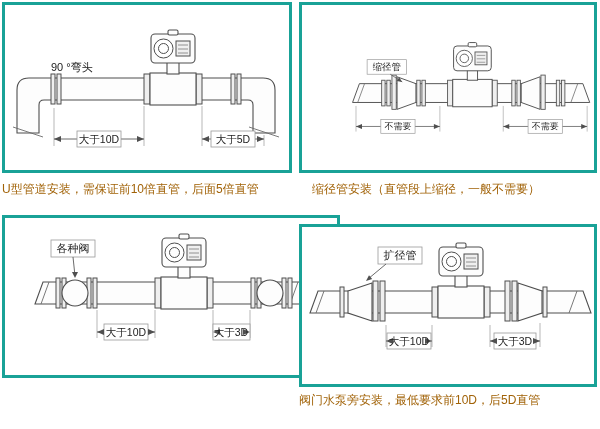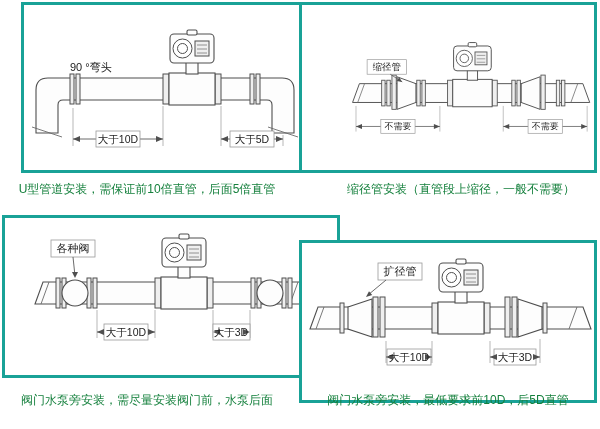--- a/index.html
+++ b/index.html
@@ -3,21 +3,21 @@
 <meta charset="utf-8">
 <style>
   *{margin:0;padding:0;box-sizing:border-box}
   html,body{width:600px;height:429px}
   body{position:relative;background:#fff;font-family:"Liberation Sans",sans-serif;overflow:hidden}
   .panel{position:absolute;border:3px solid #19a297;background:#fff}
   #p1{left:2px;top:2px;width:290px;height:171px}
   #p2{left:299px;top:2px;width:298px;height:171px}
   #p3{left:2px;top:215px;width:338px;height:163px}
   #p4{left:299px;top:224px;width:298px;height:163px}
-  .caption{position:absolute;text-align:center;font-size:12px;color:#15803d;line-height:17px}
+  .caption{position:absolute;text-align:left;font-size:12px;color:#a16207;line-height:17px}
   #c1{left:2px;top:181px;width:290px}
   #c2{left:312px;top:181px;width:298px}
   #c3{left:2px;top:392px;width:290px}
   #c4{left:299px;top:392px;width:298px}
   svg.diagram{display:block;width:100%;height:100%}
   .pp{fill:#fdfdfd;stroke:#4f4f4f;stroke-width:1.1}
   .fl{fill:#efefef;stroke:#4f4f4f;stroke-width:1}
   .dial{fill:#fff;stroke:#4f4f4f;stroke-width:1}
   .cut{stroke:#6a6a6a;stroke-width:0.9;fill:none}
   .ext{stroke:#9a9a9a;stroke-width:0.7}
@@ -45,21 +45,21 @@
       <circle class="dial" cx="-9.5" cy="-29.5" r="9.5"></circle>
       <circle class="dial" cx="-9.5" cy="-29.5" r="5"></circle>
       <rect class="fl" x="3" y="-37" width="14" height="15"></rect>
       <line class="tline" x1="5" y1="-33" x2="15" y2="-33"></line>
       <line class="tline" x1="5" y1="-29" x2="15" y2="-29"></line>
       <line class="tline" x1="5" y1="-25" x2="15" y2="-25"></line>
     </g>
   </defs>
 </svg>
 
-<div class="panel" id="p1" style="border-color: rgb(25, 162, 151); margin-left: 19px;">
+<div class="panel" id="p1" style="border-color: rgb(25, 162, 151);">
   <svg class="diagram" viewBox="0 0 284 165">
     <g>
       <path class="pp" d="M12,128 V85 Q12,73 24,73 H258 Q270,73 270,85 V128 H248 V100 Q248,95 243,95 H39 Q34,95 34,100 V128 Z"></path>
       <line class="cut" x1="8" y1="122" x2="38" y2="132"></line>
       <line class="cut" x1="244" y1="122" x2="274" y2="132"></line>
     </g>
     <g>
       <rect class="fl" x="46" y="69" width="4" height="30"></rect>
         <rect class="fl" x="52" y="69" width="4" height="30"></rect>
       <rect class="fl" x="226" y="69" width="4" height="30"></rect>
@@ -179,21 +179,21 @@
         <line class="ext" x1="221" y1="92" x2="221" y2="120"></line>
       <line class="dim" x1="184" y1="114" x2="221" y2="114"></line>
       <rect class="lblbox" x="184" y="106" width="37" height="16"></rect>
       <polygon class="arr" points="184,114 191,111 191,117"></polygon>
         <polygon class="arr" points="221,114 214,111 214,117"></polygon>
       <text class="dimtext" x="202" y="117.5">大于3D</text>
     </g>
   </svg>
 </div>
 
-<div class="panel" id="p4" style="border-color: rgb(25, 162, 151); margin-top: 16px;">
+<div class="panel" id="p4" style="border-color: rgb(25, 162, 151);">
   <svg class="diagram" viewBox="0 0 292 157">
     <g>
       <polygon class="pp" points="16,64 281,64 289,86 8,86"></polygon>
       <line class="cut" x1="22" y1="64" x2="14" y2="86"></line>
       <line class="cut" x1="275" y1="64" x2="267" y2="86"></line>
     </g>
     <g>
       <rect class="fl" x="38" y="60" width="4" height="30"></rect>
       <rect class="fl" x="71" y="54" width="5" height="40"></rect>
         <rect class="fl" x="78" y="54" width="5" height="40"></rect>
@@ -229,15 +229,14 @@
       <polygon class="arr" points="188,114 195,111 195,117"></polygon>
         <polygon class="arr" points="238,114 231,111 231,117"></polygon>
       <text class="dimtext" x="213" y="117.5">大于3D</text>
     </g>
   </svg>
 </div>
 
 <div class="caption" id="c1">U型管道安装，需保证前10倍直管，后面5倍直管</div>
 <div class="caption" id="c2">缩径管安装（直管段上缩径，一般不需要）</div>
 <div class="caption" id="c3">
-  <div>阀门水泵旁安装，需尽量安装阀门前，水泵后面</div>
 </div>
 <div class="caption" id="c4">阀门水泵旁安装，最低要求前10D，后5D直管</div>
 
 </body></html>

